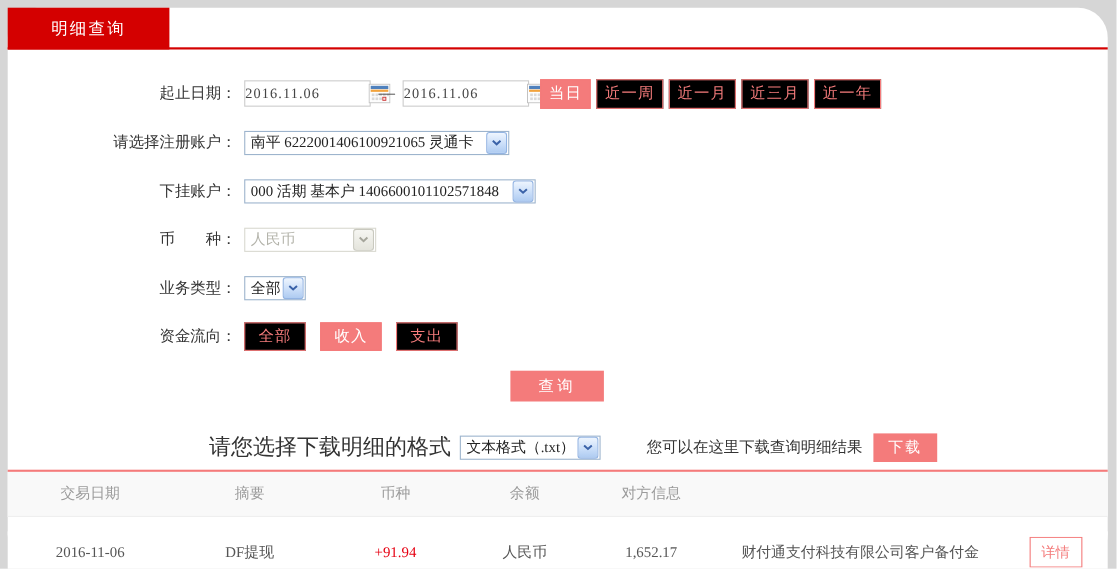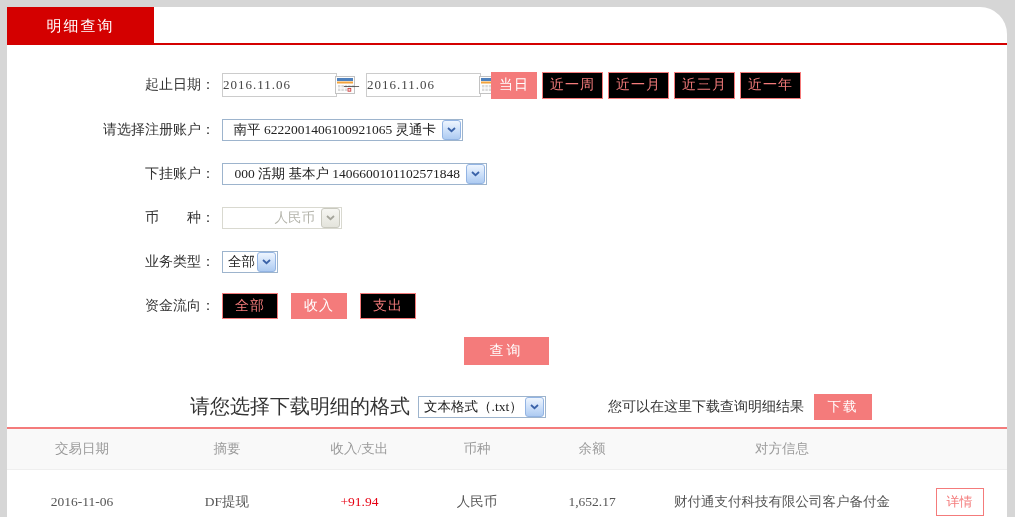--- a/index.html
+++ b/index.html
@@ -45,21 +45,21 @@
     font-family:inherit;
   }
   .qbtn.first{margin-left:10px;font-family:Liberation Serif, serif;}
   .solid{background:var(--accent,#f47b7b);color:#fff;border:1px solid var(--accent,#f47b7b);}
   .outline{background:#000000;color:var(--accent,#f47b7b);border:1px solid var(--accent,#f47b7b);}
   
   .xp-select{
     display:inline-flex;align-items:center;height:22px;box-sizing:border-box;
     border:1px solid #9db4cd;background:#fff;cursor:pointer;
   }
-  .xp-value{flex:1;padding:0 5px;font-size:13.5px;color:#222;white-space:nowrap;overflow:hidden;text-align:right;}
+  .xp-value{flex:1;padding:0 5px;font-size:13.5px;color:#222;white-space:nowrap;overflow:hidden;}
   .xp-arrow{
     width:17px;height:18px;margin:1px;border-radius:3px;flex:0 0 auto;
     background:linear-gradient(180deg,#eef5fe,#c7dcf8 60%,#aecbf1);
     border:1px solid #93b4e3;color:#3a62a8;
     display:inline-flex;align-items:center;justify-content:center;
   }
   .xp-select.disabled{border-color:#d9d9d0;cursor:default;}
   .xp-select.disabled .xp-value{color:#b4b4ab;}
   .xp-select.disabled .xp-arrow{
     background:linear-gradient(180deg,#f6f6f2,#e4e4dc);
@@ -74,21 +74,21 @@
   
   .query-btn{
     position:absolute;left:457px;top:330px;width:85px;height:28px;
     background:var(--accent,#f47b7b);color:#fff;border:none;
     font-size:14px;letter-spacing:3px;cursor:pointer;font-family:inherit;
   }
   
   .dl-row{position:absolute;left:0;top:386px;width:100%;display:flex;align-items:center;}
   .dl-label{margin-left:183px;font-size:20px;color:#333;}
   .dl-select{width:128px;margin-left:8px;}
-  .dl-hint{margin-left:62px;font-size:14px;color:#333;}
+  .dl-hint{margin-left:42px;font-size:14px;color:#333;}
   .dl-btn{
     margin-left:10px;width:58px;height:26px;
     background:var(--accent,#f47b7b);color:#fff;border:none;
     font-size:13.5px;letter-spacing:2px;cursor:pointer;font-family:Liberation Sans, sans-serif;
   }
   
   .table-topline{position:absolute;left:0;top:420px;width:100%;height:2px;background:var(--accent,#f47b7b);}
   .tgrid{
     position:absolute;left:0;width:100%;box-sizing:border-box;
     display:grid;grid-template-columns:150px 140px 125px 110px 120px 1fr 95px;
@@ -237,21 +237,20 @@
     </span>
     <span class="dl-hint">您可以在这里下载查询明细结果</span>
     <button class="dl-btn">下载</button>
   </div>
 
   <div class="table-topline"></div>
 
   <div class="tgrid thead">
     <span class="tcell">交易日期</span>
     <span class="tcell">摘要</span>
-    <span class="tcell">收入/支出</span>
     <span class="tcell">币种</span>
     <span class="tcell">余额</span>
     <span class="tcell">对方信息</span>
     <span class="tcell"></span>
   </div>
 
   <div class="tgrid trow">
     <span class="tcell">2016-11-06</span>
     <span class="tcell">DF提现</span>
     <span class="tcell amount">+91.94</span>

